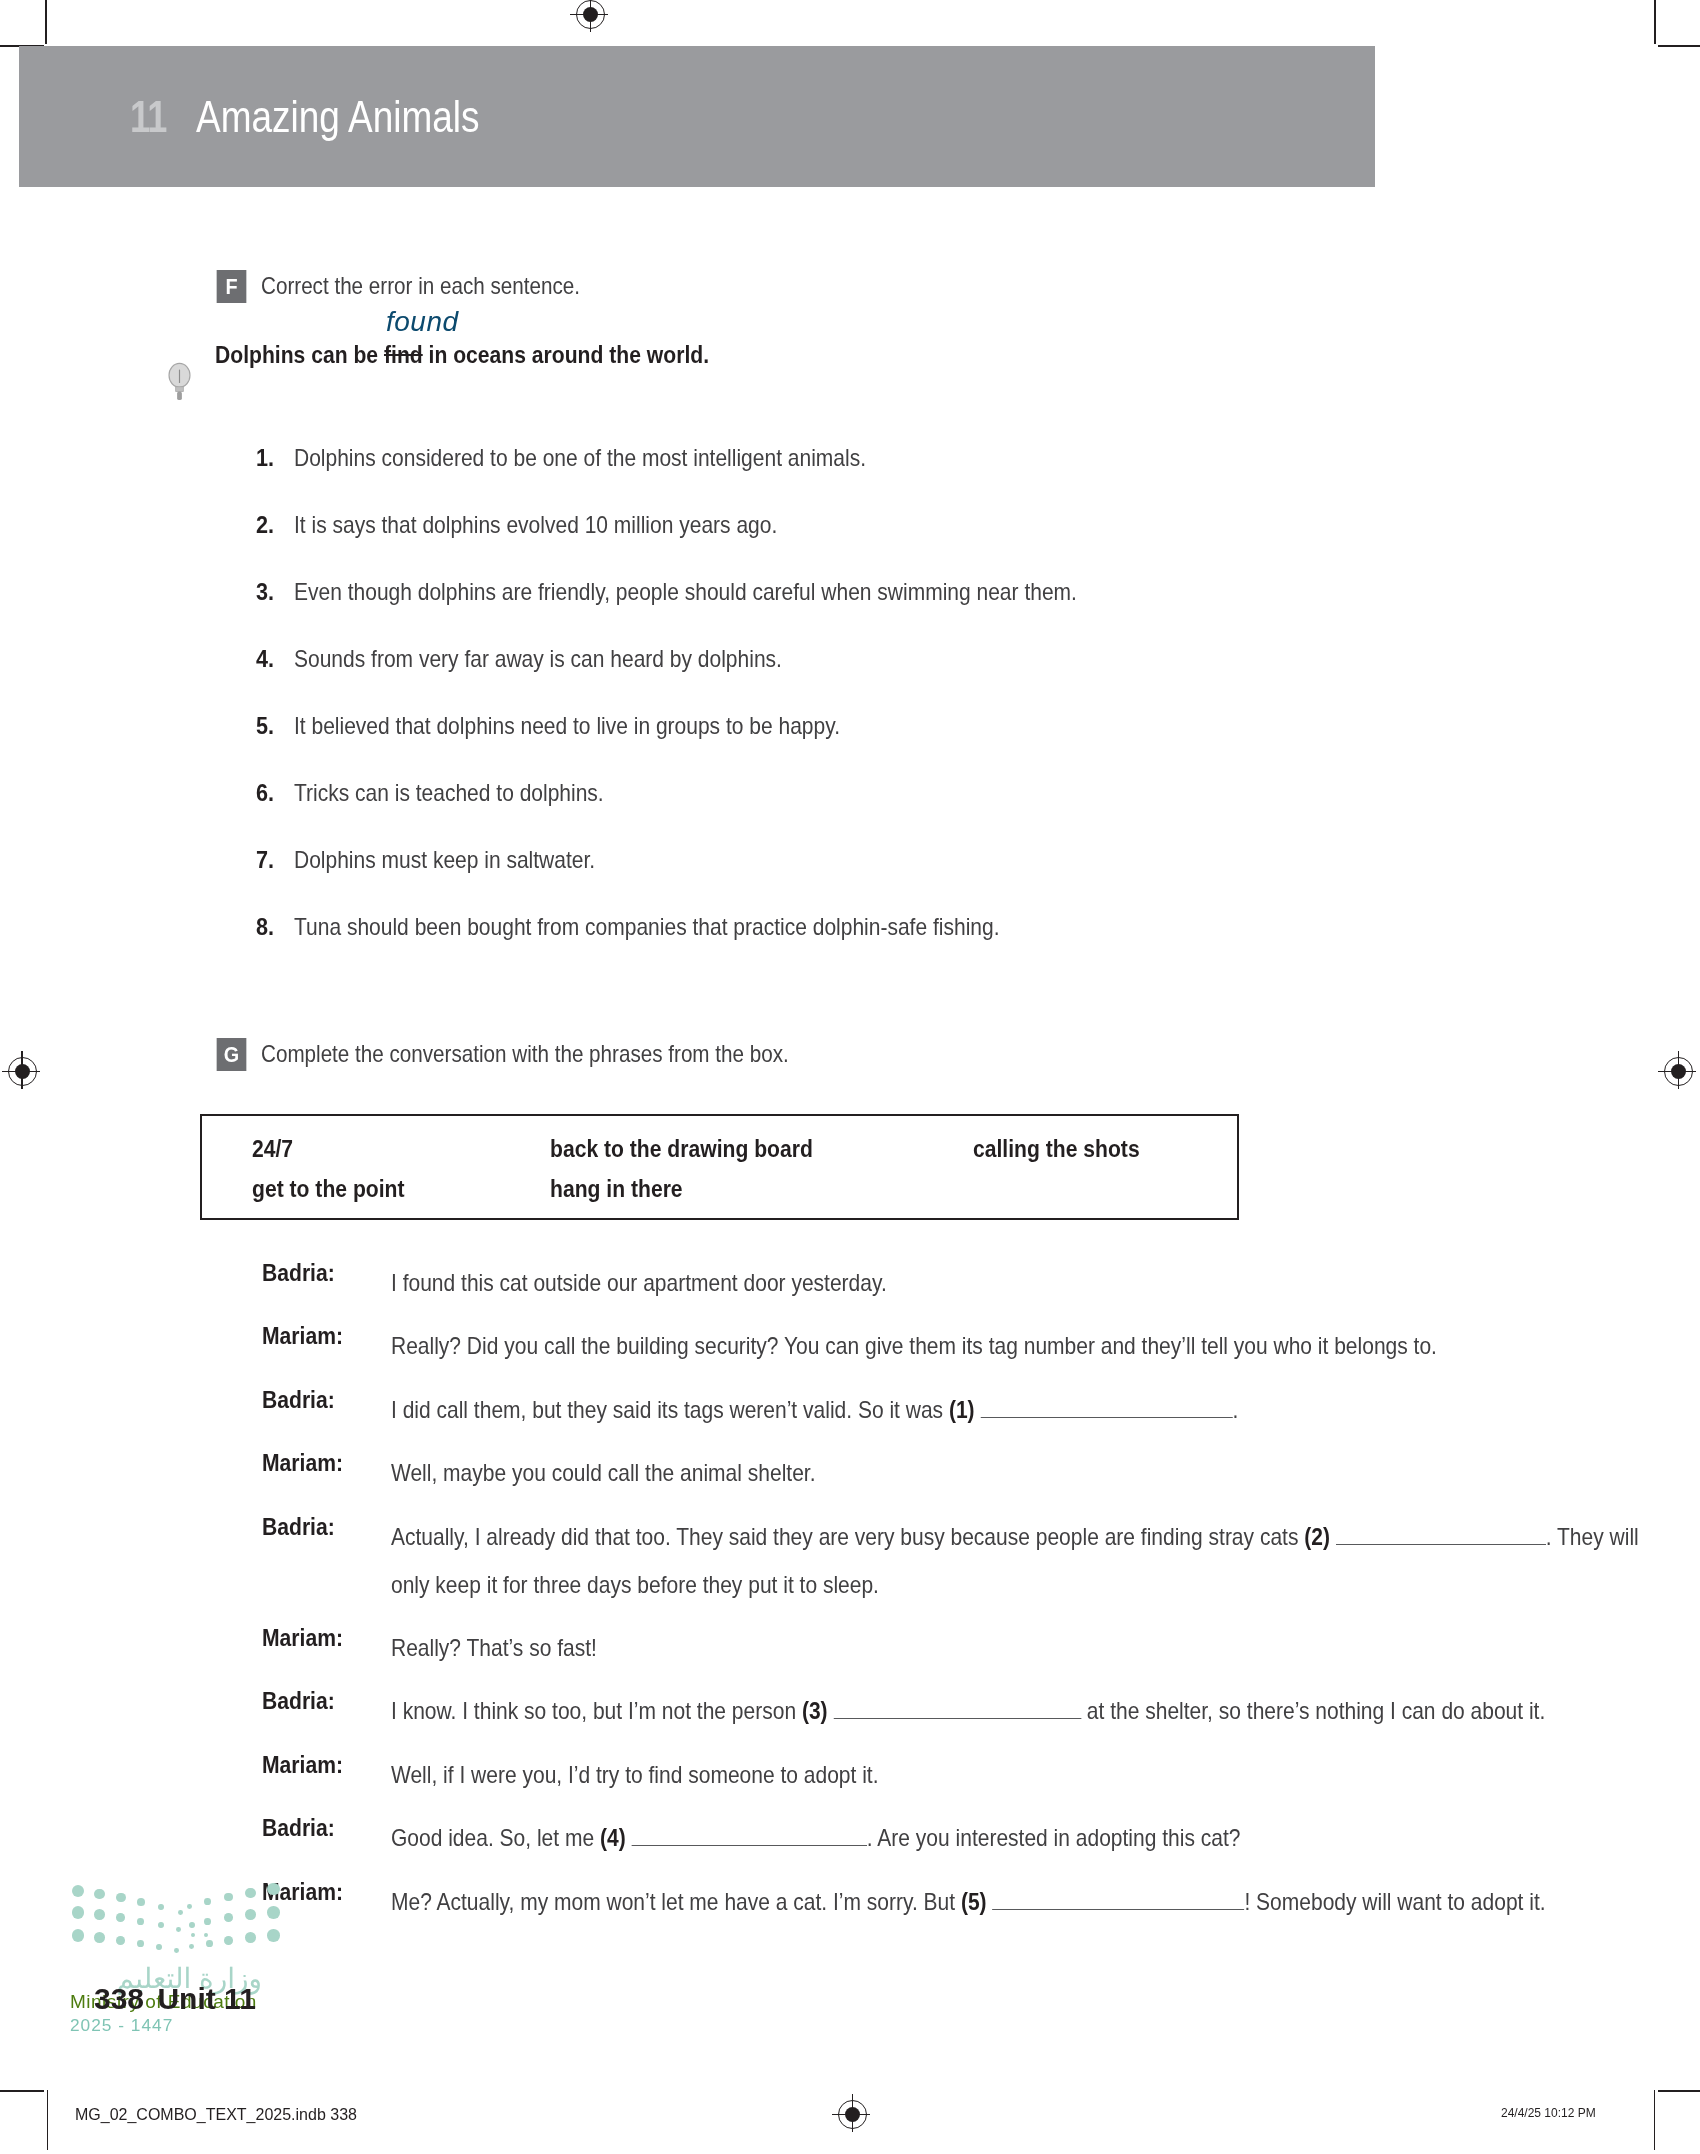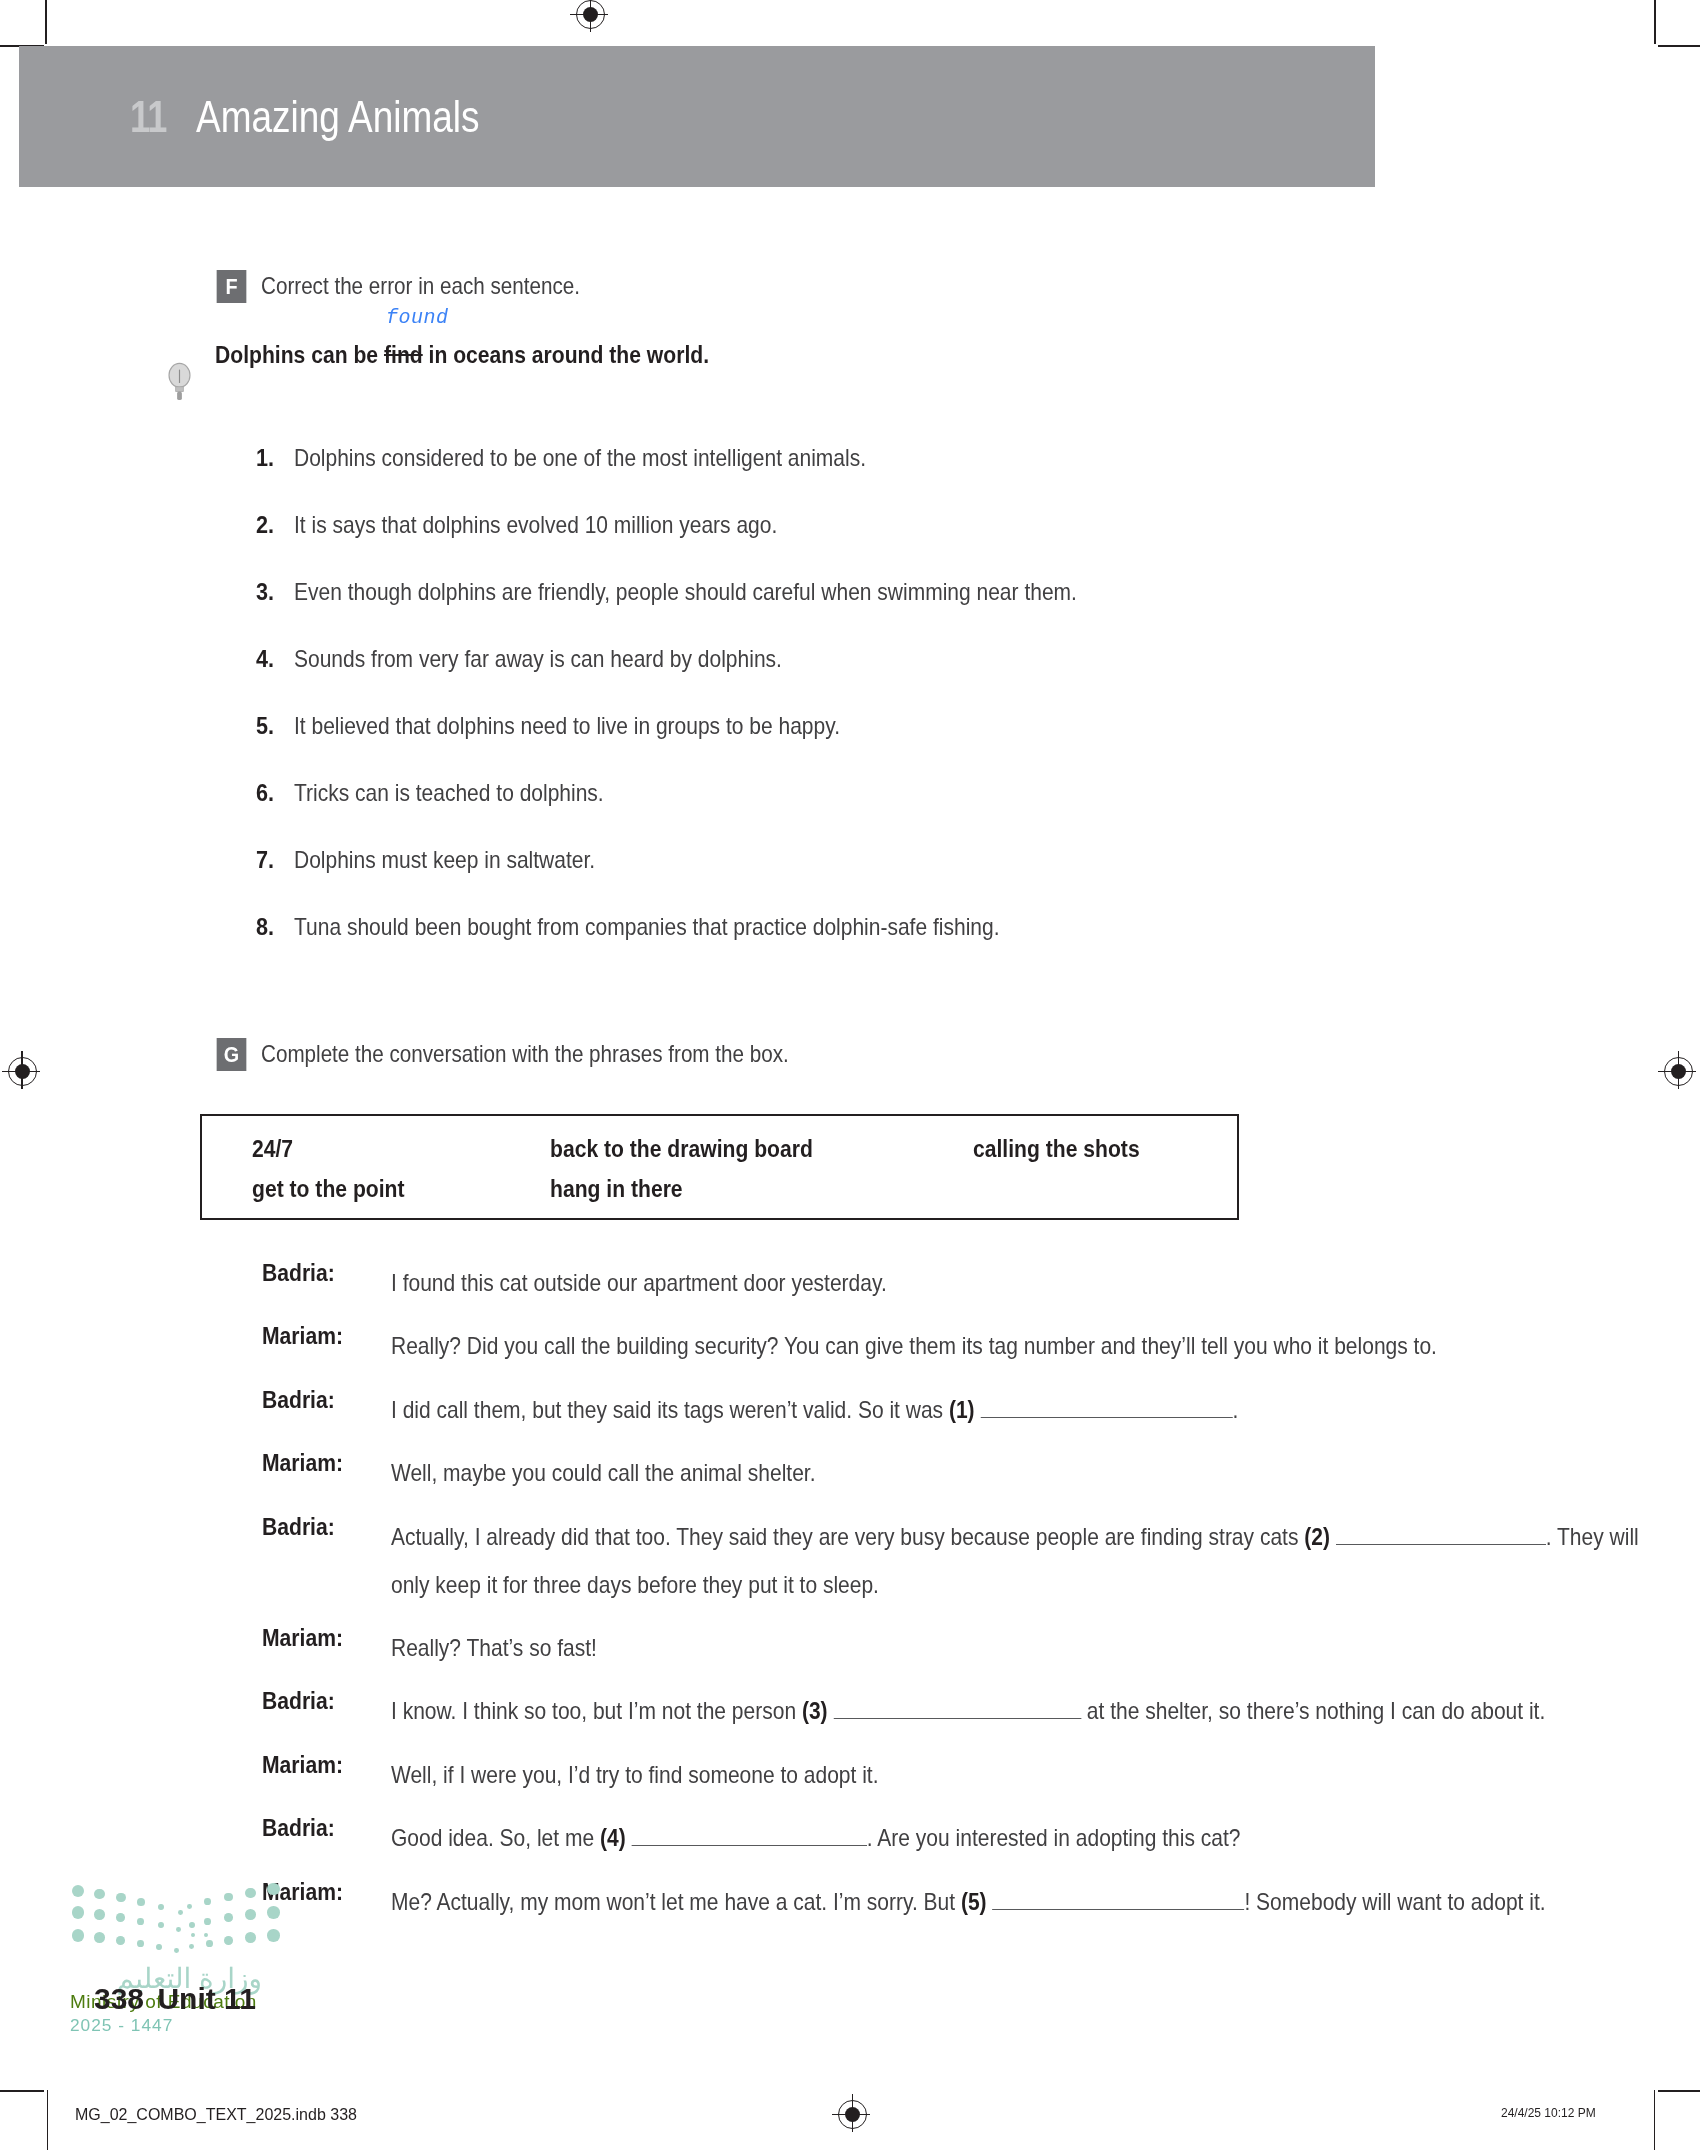--- a/index.html
+++ b/index.html
@@ -100,24 +100,24 @@
     white-space: nowrap;
     position: relative; top: 1.9px;
   }
 
   
   .example-row { position: absolute; left: 215px; top: 341px; }
   .bulb { position: absolute; left: -48px; top: 21px; width: 25px; height: 40px; }
   .hand-word {
     position: absolute;
     left: 171px; top: -35px;
-    font-family: Liberation Mono, monospace;
+    font-family: Liberation Sans, sans-serif;
     font-style: italic;
-    font-size: 20px;
-    color: #3b82f6;
+    font-size: 28px;
+    color: #0c4a6e;
     letter-spacing: 0.5px;
   }
   .example-text {
     font-size: 24px; font-weight: 700;
     color: #231f20;
     white-space: nowrap;
     transform: scaleX(0.88);
     transform-origin: left top;
   }
   .strike { text-decoration: line-through; }

